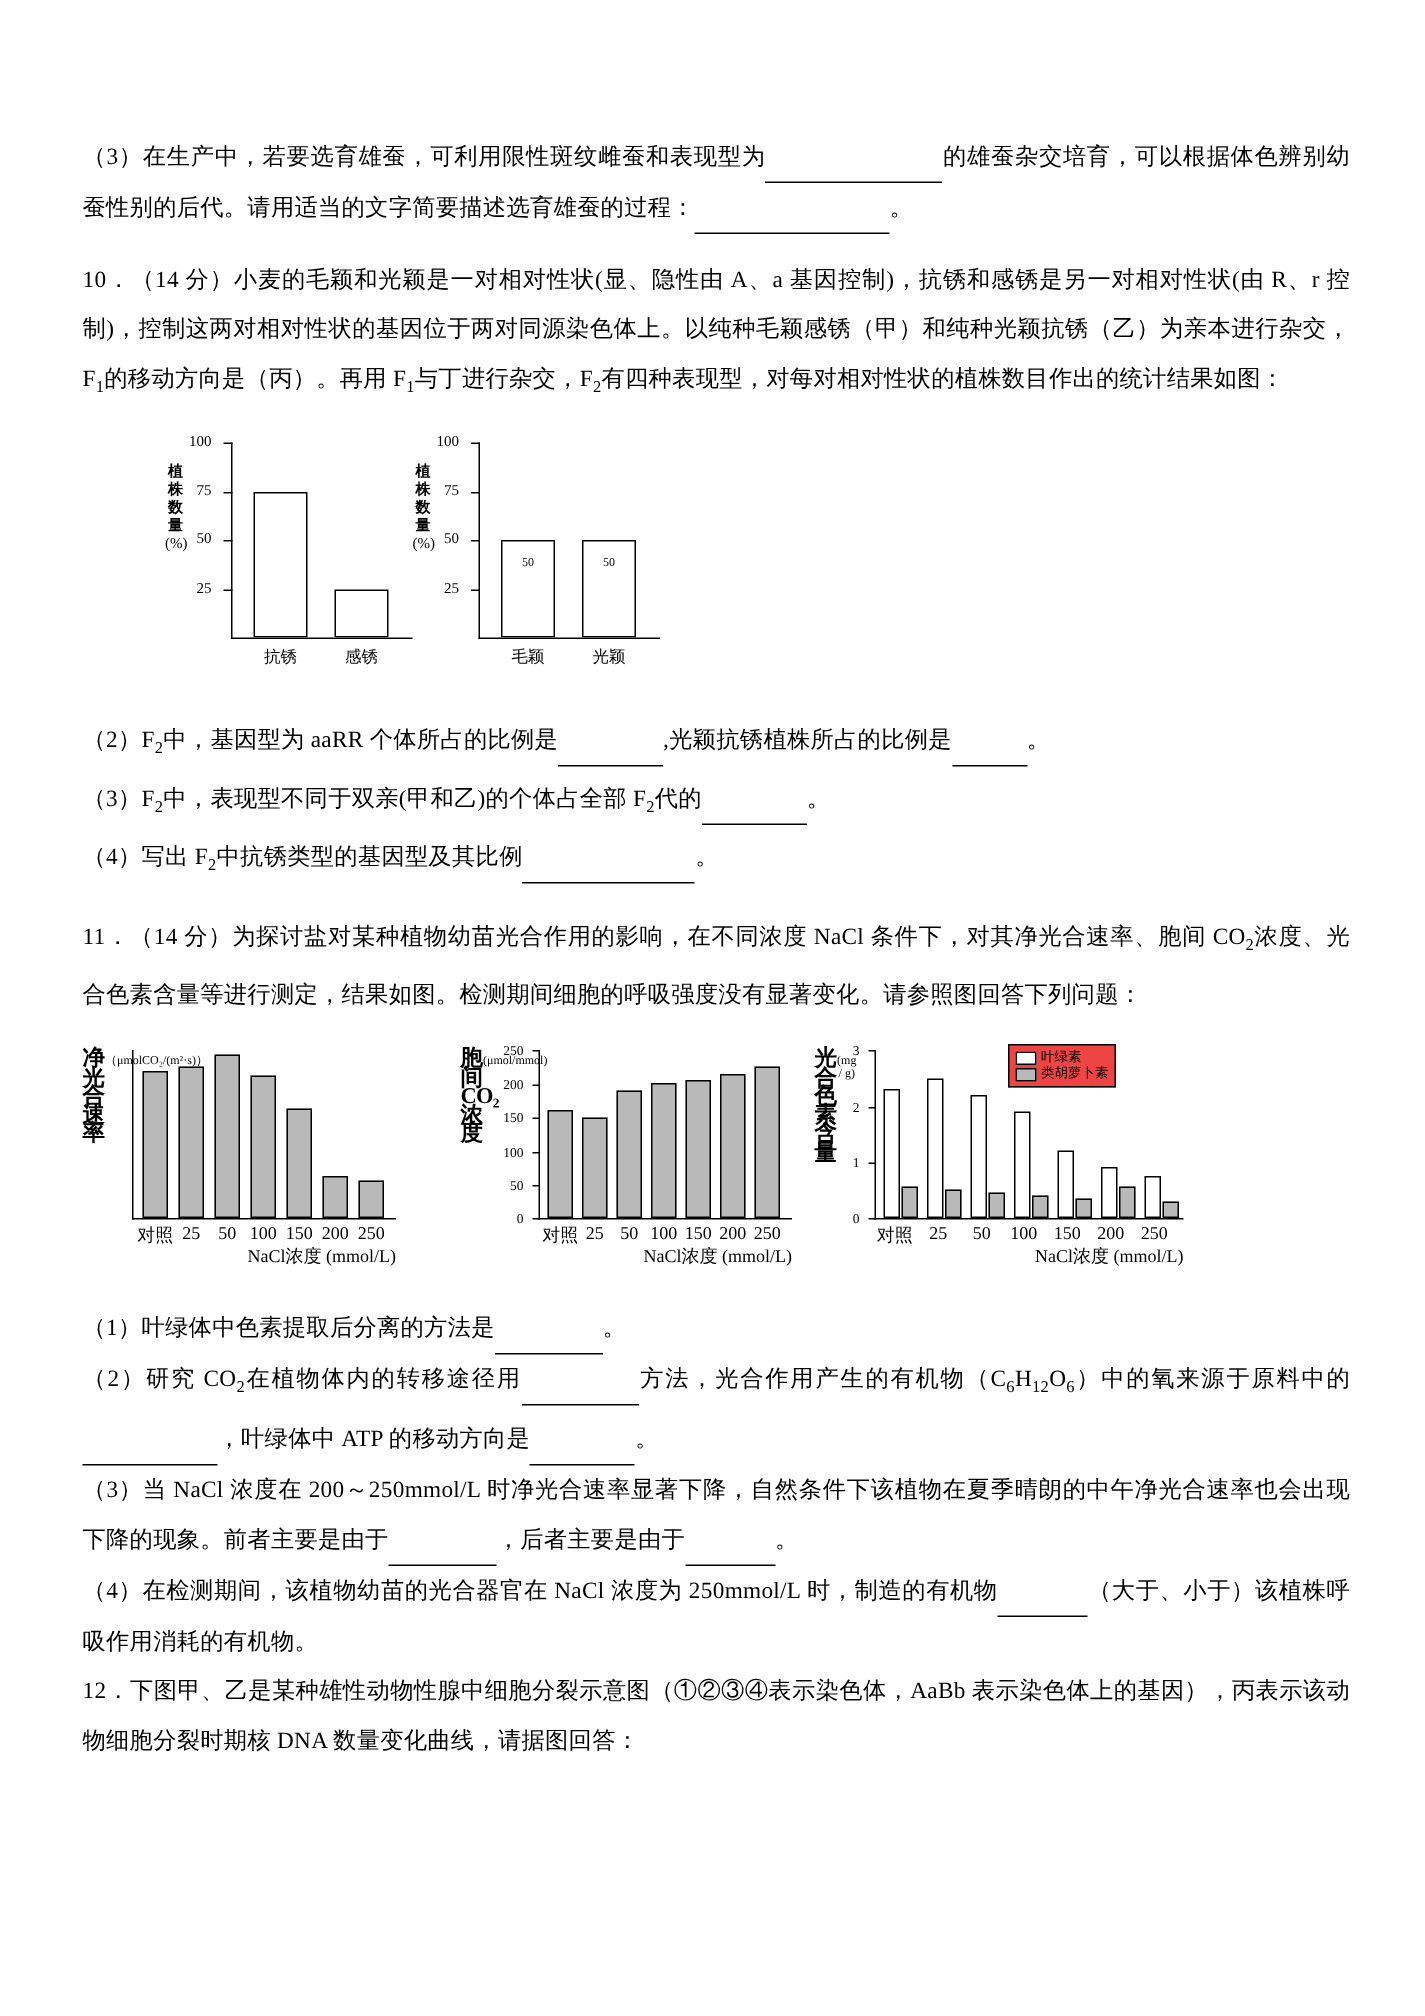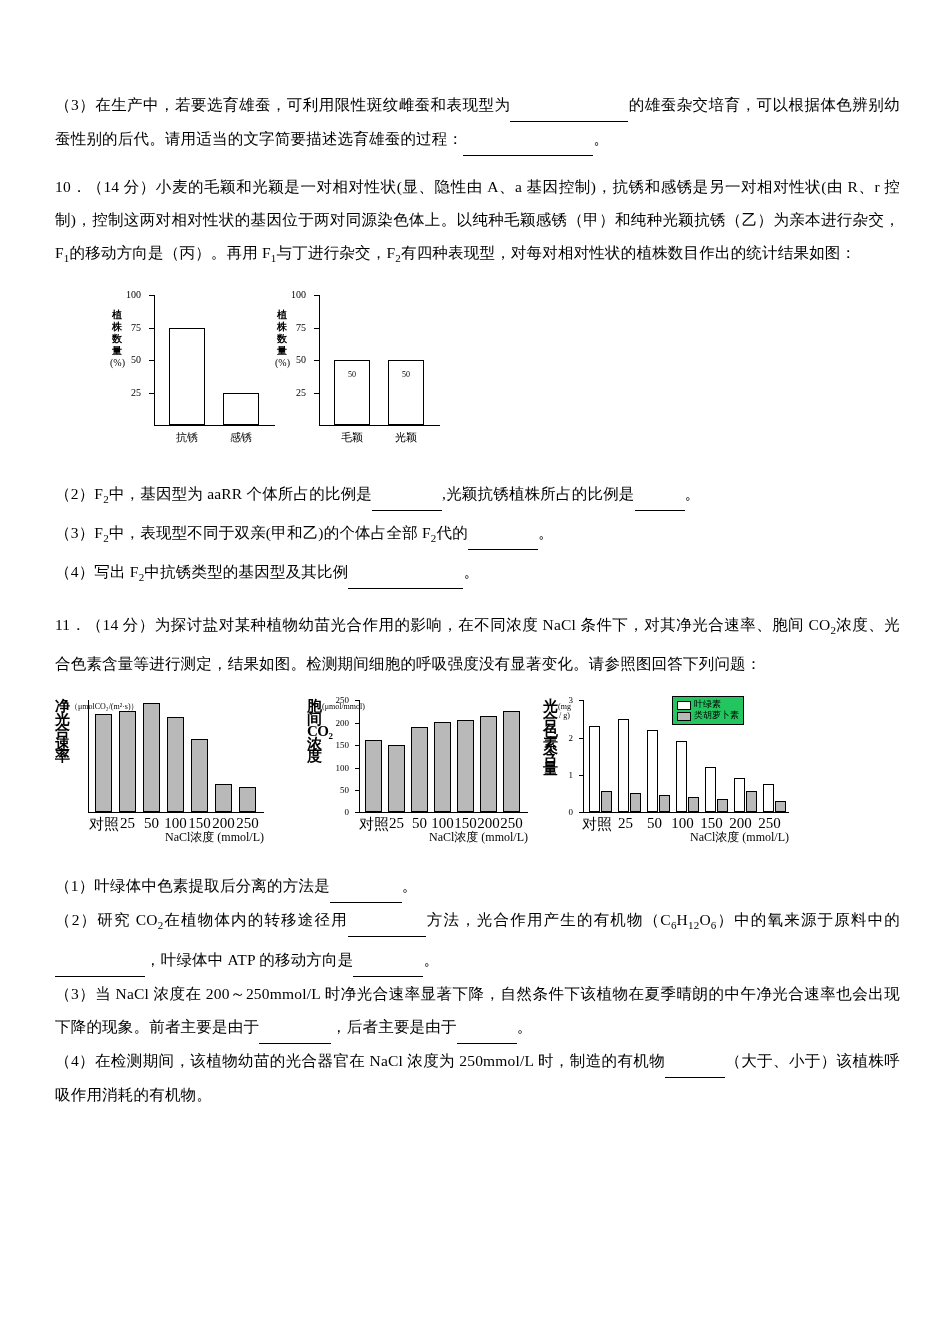--- a/index.html
+++ b/index.html
@@ -173,41 +173,41 @@
     bottom: 0;
     border: 1px solid #000;
     background: #b9b9b9;
     box-sizing: border-box;
   }
   .nchart .nbar.white { background: #ffffff; }
   .nchart .cat {
     position: absolute;
     top: 100%;
     margin-top: 3px;
-    font-size: 15px;
+    font-size: 12px;
     text-align: center;
     white-space: nowrap;
   }
   .nchart .axtitle {
     position: absolute;
     top: 100%;
     margin-top: 17px;
     width: 100%;
     text-align: right;
     font-size: 12px;
     font-weight: normal;
     white-space: nowrap;
   }
   .legend {
     position: absolute;
     border: 1px solid #000;
     padding: 2px 4px 3px 4px;
     font-size: 9px;
     line-height: 11px;
-    background: #22c55e;
+    background: #ef4444;
   }
   .legend .row { white-space: nowrap; }
   .legend .sw {
     display: inline-block;
     width: 12px;
     height: 7px;
     border: 1px solid #000;
     margin-right: 3px;
     vertical-align: middle;
   }
@@ -445,15 +445,18 @@
   <p class="para">
     <span>（2）研究 CO</span><span class="sub">2</span><span>在植物体内的转移途径用</span><span class="blank" style="width:78px">&nbsp;</span><span>方法，光合作用产生的有机物（C</span><span class="sub">6</span><span>H</span><span class="sub">12</span><span>O</span><span class="sub">6</span><span>）中的氧来源于原料中的</span><span class="blank" style="width:90px">&nbsp;</span><span>，叶绿体中 ATP 的移动方向是</span><span class="blank" style="width:70px">&nbsp;</span><span>。</span>
   </p>
   <p class="para">
     <span>（3）当 NaCl 浓度在 200～250mmol/L 时净光合速率显著下降，自然条件下该植物在夏季晴朗的中午净光合速率也会出现下降的现象。前者主要是由于</span><span class="blank" style="width:72px">&nbsp;</span><span>，后者主要是由于</span><span class="blank" style="width:60px">&nbsp;</span><span>。</span>
   </p>
   <p class="para">
     <span>（4）在检测期间，该植物幼苗的光合器官在 NaCl 浓度为 250mmol/L 时，制造的有机物</span><span class="blank" style="width:60px">&nbsp;</span><span>（大于、小于）该植株呼吸作用消耗的有机物。</span>
   </p>
 
+  <p class="para">
+    <span>12．</span><span class="b">下图甲、乙是某种雄性动物性腺中细胞分裂示意图（①②③④表示染色体，AaBb 表示染色体上的基因），丙表示该动物细胞分裂时期核 DNA 数量变化曲线，请据图回答：</span>
+  </p>
 
  </div>
 </div>
 
 </body></html>

